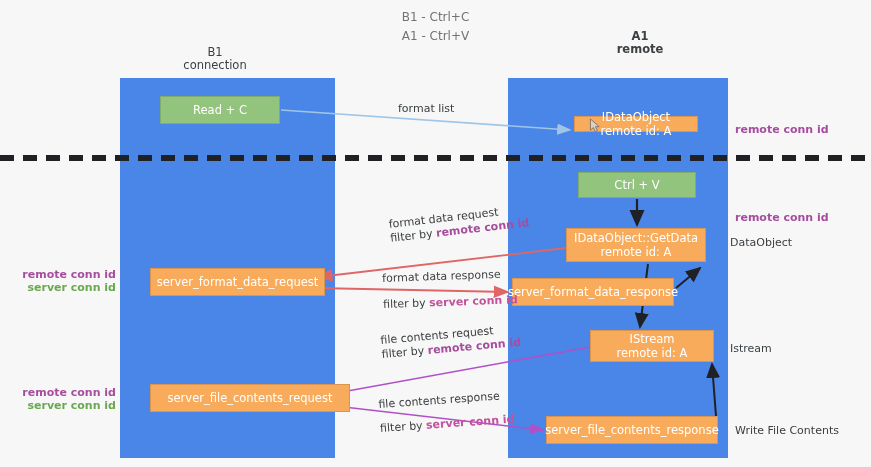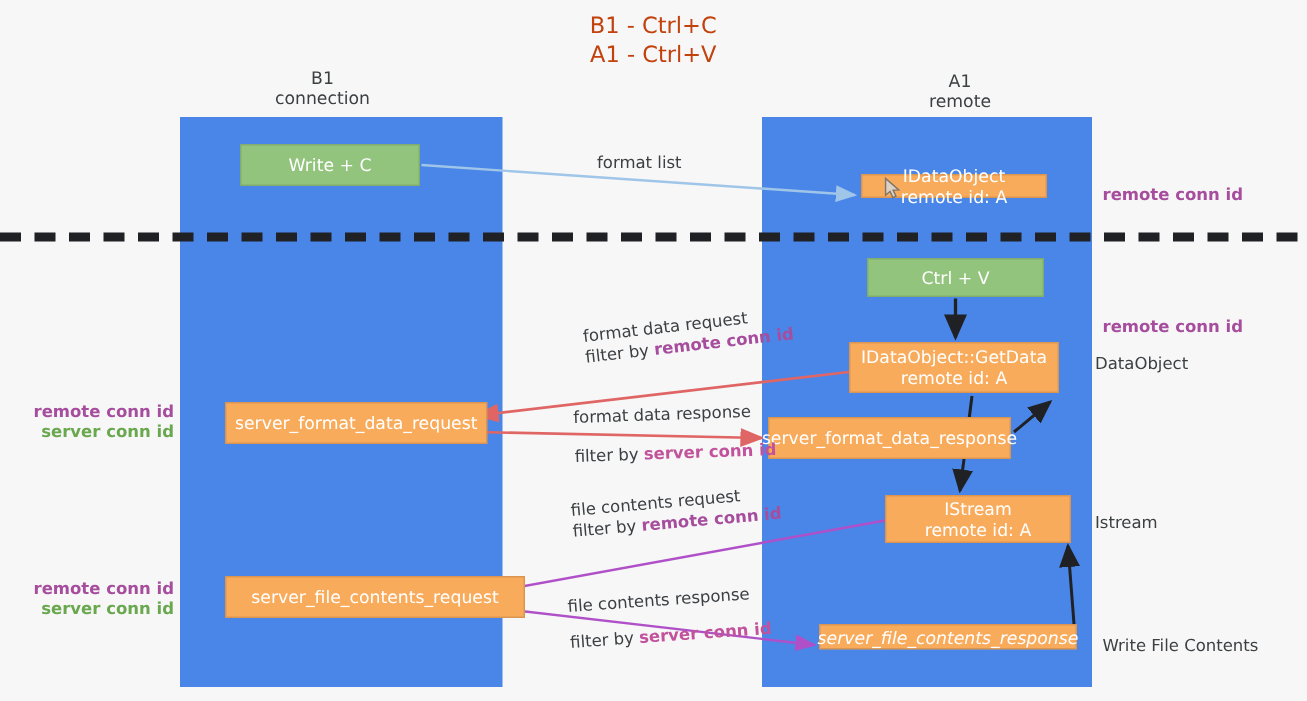--- a/index.html
+++ b/index.html
@@ -21,36 +21,36 @@
     width: 871px;
     height: 467px;
   }
   .abs { position: absolute; }
 
   
   #title {
     left: 0; top: 8px;
     width: 871px;
     text-align: center;
-    font-size: 15px;
+    font-size: 12px;
     line-height: 19px;
-    color: #c2410c;
+    color: #737373;
     white-space: pre-line;
   }
 
   
   .col-header {
     text-align: center;
     font-size: 11.5px;
     line-height: 13px;
     color: #3c4043;
     white-space: pre-line;
   }
   #hdr-b1 { left: 155px; top: 46px; width: 120px; }
-  #hdr-a1 { left: 580px; top: 48px; width: 120px; }
+  #hdr-a1 { left: 580px; top: 30px; width: 120px; font-weight: bold; }
 
   
   .node {
     box-sizing: border-box;
     display: flex;
     flex-direction: column;
     align-items: center;
     justify-content: center;
     text-align: center;
     color: #ffffff;
@@ -64,21 +64,21 @@
   .node.orange { background: #f9ab5c; }
 
   #n-ctrlc  { left: 160px; top: 96px;  width: 120px; height: 28px; }
   #n-idata  { left: 574px; top: 116px; width: 124px; height: 16px; }
   #n-ctrlv  { left: 578px; top: 172px; width: 118px; height: 26px; }
   #n-getdata{ left: 566px; top: 228px; width: 140px; height: 34px; }
   #n-sfdreq { left: 150px; top: 268px; width: 175px; height: 28px; }
   #n-sfdres { left: 512px; top: 278px; width: 162px; height: 28px; }
   #n-istream{ left: 590px; top: 330px; width: 124px; height: 32px; }
   #n-sfcreq { left: 150px; top: 384px; width: 200px; height: 28px; }
-  #n-sfcres { left: 546px; top: 416px; width: 172px; height: 17px; font-style: italic; }
+  #n-sfcres { left: 546px; top: 416px; width: 172px; height: 28px; }
 
   
   #cursor-artifact {
     left: 588px; top: 118px;
     width: 16px; height: 15px;
     z-index: 6;
     pointer-events: none;
     opacity: 0.85;
   }
 
@@ -180,21 +180,21 @@
 </svg>
 
 <div class="abs" id="title">B1 - Ctrl+C
 A1 - Ctrl+V</div>
 
 <div class="abs col-header" id="hdr-b1">B1
 connection</div>
 <div class="abs col-header" id="hdr-a1">A1
 remote</div>
 
-<div class="abs node green" id="n-ctrlc">Write + C</div>
+<div class="abs node green" id="n-ctrlc">Read + C</div>
 
 <div class="abs node orange" id="n-idata">IDataObject
 remote id: A</div>
 
 <svg class="abs" id="cursor-artifact" viewBox="0 0 16 16">
   <path d="M2,1 L2,13 L5.2,10.2 L7.2,14.6 L9.4,13.6 L7.4,9.3 L11.4,9.2 Z" fill="#d8d8d8" stroke="#6b6b6b" stroke-width="1"></path>
 </svg>
 
 <div class="abs node green" id="n-ctrlv">Ctrl + V</div>
 

